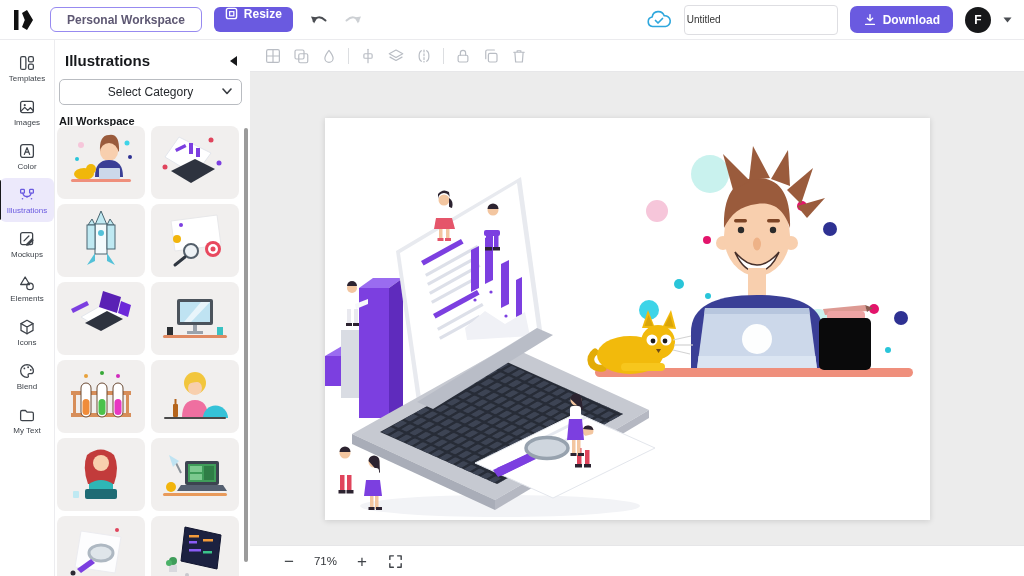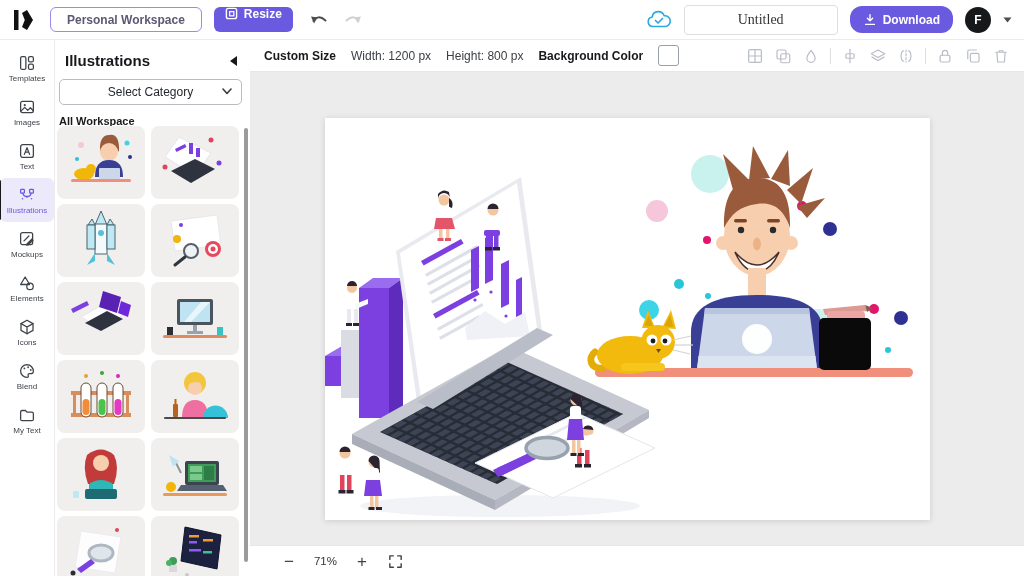--- a/index.html
+++ b/index.html
@@ -8,23 +8,23 @@
   .abs{position:absolute}
   
   .topbar{left:0;top:0;width:1024px;height:40px;background:#fff;border-bottom:1px solid #ebebee;
           display:flex;align-items:center;justify-content:space-between;box-sizing:border-box;padding:0 12px;z-index:30}
   .tb-left,.tb-right{display:flex;align-items:center;gap:12px}
   .ws-btn{border:1px solid #978af0;color:#5e5873;background:#fff;border-radius:6px;height:25px;
           padding:0 16px;font-size:12px;font-weight:bold;display:flex;align-items:center;cursor:pointer}
   .resize-btn{background:#6a5ae0;color:#fff;border:none;border-radius:6px;height:25px;padding:0 11px;
           font-size:12px;font-weight:bold;display:flex;align-items:flex-start;gap:6px;cursor:pointer}
   .hist{display:flex;align-items:center;gap:14px;margin-left:4px}
-  .untitled{width:148px;height:26px;border:1px solid #dedee2;border-radius:4px;text-align:center;
-            font-size:14px;color:#333;outline:none;font-family:Liberation Serif, serif}
-  .dl-btn{background:#6a5ae0;color:#fff;border:none;border-radius:12px;height:27px;padding:0 13px;
+  .untitled{width:148px;height:26px;border:1px solid #dedee2;border-radius:4px;text-align:left;
+            font-size:10px;color:#333;outline:none;font-family:Liberation Sans, sans-serif}
+  .dl-btn{background:#6a5ae0;color:#fff;border:none;border-radius:7px;height:27px;padding:0 13px;
           font-size:12px;font-weight:bold;display:flex;align-items:center;gap:6px;cursor:pointer}
   .avatar{width:26px;height:26px;border-radius:50%;background:#17181a;color:#fff;font-size:12px;
           font-weight:bold;display:flex;align-items:center;justify-content:center}
   
   .navrail{left:0;top:40px;width:55px;height:536px;background:#fff;border-right:1px solid #ececef;
            display:flex;flex-direction:column;align-items:stretch;padding-top:6px;box-sizing:border-box;z-index:20}
   .nav-item{height:44px;display:flex;flex-direction:column;align-items:center;justify-content:center;
             gap:3px;color:#3e434a;cursor:pointer;margin:0 0;border-radius:6px;position:relative}
   .nav-item .nlabel{font-size:8px;line-height:8px}
   .nav-item.active{background:#ece9fb;color:#6a5ae0}
@@ -120,21 +120,21 @@
         <circle cx="9" cy="9.5" r="1.4" fill="currentColor" stroke="none"></circle>
       <path d="M4 17.5 l5-5 4 4 3.5-3.5 4 4"></path>
     </svg>
     <span class="nlabel">Images</span>
   </div>
   <div class="nav-item">
     <svg class="nicon" viewBox="0 0 24 24">
       <rect x="3.5" y="3.5" width="17" height="17" rx="3"></rect>
         <path d="M8.5 16.5 L12 7.5 L15.5 16.5 M9.8 13.5 h4.4"></path>
     </svg>
-    <span class="nlabel">Text</span>
+    <span class="nlabel">Color</span>
   </div>
   <div class="nav-item active">
     <div class="ind"></div>
     <svg class="nicon" viewBox="0 0 24 24">
       <rect x="3.5" y="4.5" width="5" height="5" rx="1"></rect>
         <rect x="15.5" y="4.5" width="5" height="5" rx="1"></rect>
       <path d="M6.5 9.5 C7.5 15.5 16.5 15.5 17.5 9.5"></path>
       <circle cx="6" cy="17" r="1.1" fill="currentColor" stroke="none"></circle>
         <circle cx="12" cy="14.5" r="1.1" fill="currentColor" stroke="none"></circle>
         <circle cx="18" cy="17" r="1.1" fill="currentColor" stroke="none"></circle>
@@ -343,27 +343,20 @@
         <circle cx="22" cy="44" r="4" fill="#3f9d5a"></circle>
           <circle cx="18" cy="46" r="3" fill="#4bb168"></circle>
         <circle cx="36" cy="58" r="2" fill="#c9c9ce"></circle>
       </svg>
     </div>
   </div>
 </div>
 <div class="abs scrollbar"></div>
 
 <div class="abs toolbar">
-  <div class="tool-left">
-    <span class="bold">Custom Size</span>
-    <span>Width: 1200 px</span>
-    <span>Height: 800 px</span>
-    <span class="bold">Background Color</span>
-    <div class="swatch"></div>
-  </div>
   <div class="tool-right">
     <svg class="ticon" viewBox="0 0 24 24">
       <rect x="3.5" y="3.5" width="17" height="17" rx="2"></rect>
         <path d="M12 3.5 v17 M3.5 12 h17"></path>
     </svg>
     <svg class="ticon" viewBox="0 0 24 24">
       <rect x="4" y="4" width="12" height="12" rx="2"></rect>
         <rect x="9" y="9" width="12" height="12" rx="2"></rect>
     </svg>
     <svg class="ticon" viewBox="0 0 24 24">

